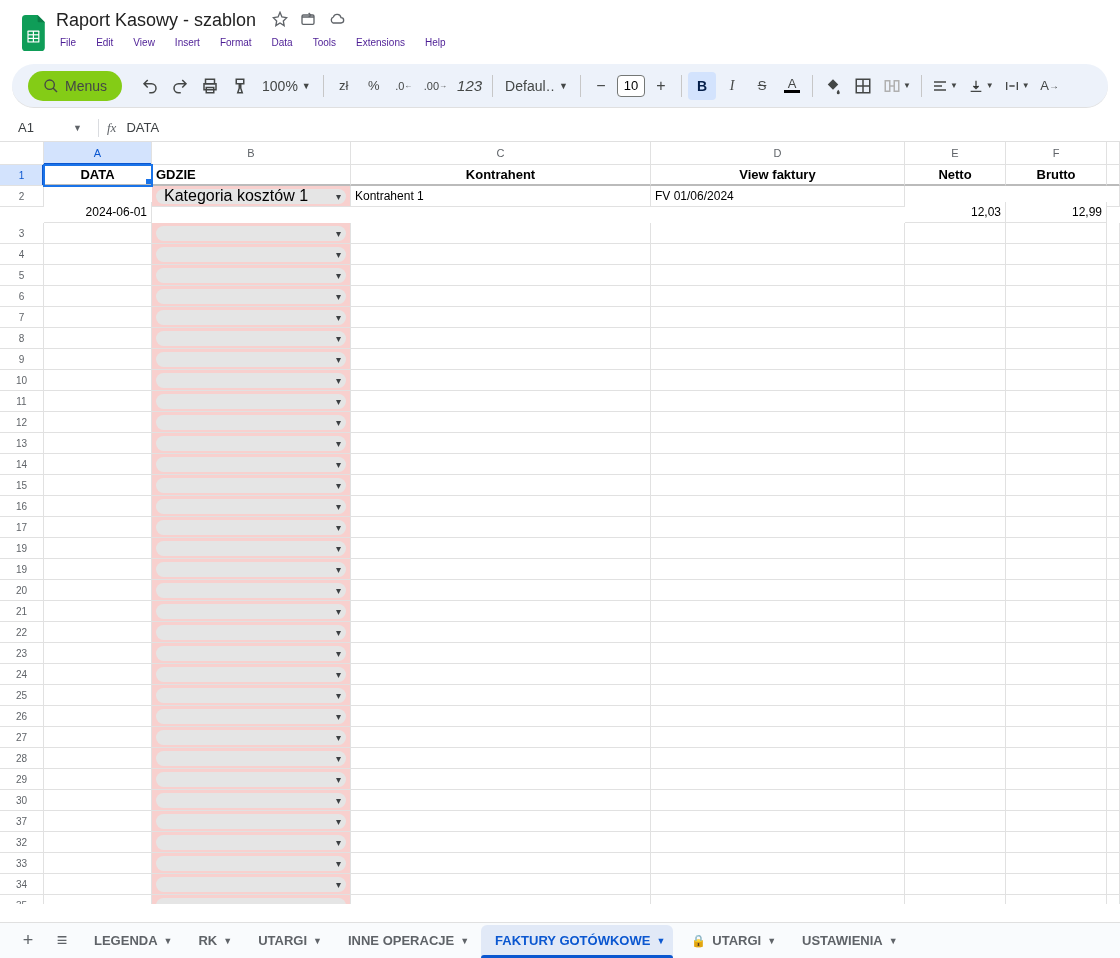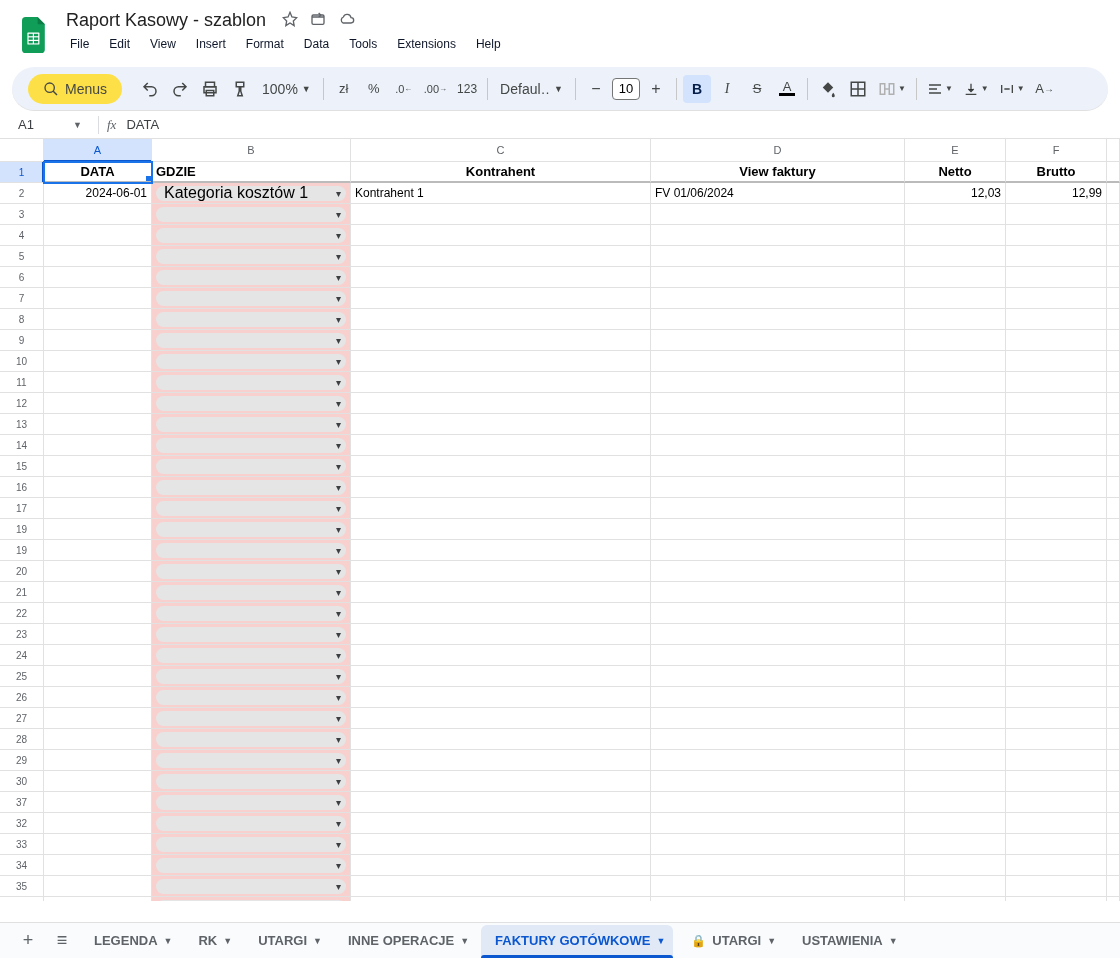--- a/index.html
+++ b/index.html
@@ -1,63 +1,63 @@
 <!DOCTYPE html>
 <html><head>
 <meta charset="utf-8">
 <style>
   * { box-sizing: border-box; margin: 0; padding: 0; font-family: Arial, sans-serif; }
   body { background: #fff; overflow: hidden; width: 1120px; height: 958px; }
   
   
-  .title-bar { display: flex; align-items: center; padding: 8px 16px 2px 16px; gap: 10px; }
+  .title-bar { display: flex; align-items: center; padding: 8px 16px 2px 16px; }
   .logo { width: 36px; height: 36px; display: flex; align-items: center; justify-content: center; }
   .logo svg { width: 28px; height: 36px; }
   .title-area { display: flex; flex-direction: column; }
   .doc-title-row { display: flex; align-items: center; gap: 12px; }
   .doc-title { font-size: 18px; color: #222; padding: 2px 4px; }
   .title-icons { display: flex; gap: 12px; align-items: center; }
   .title-icon { color: #5f6368; cursor: pointer; }
   
   
   .menu-bar { display: flex; gap: 4px; padding: 0 0 6px 0; }
-  .menu-item { font-size: 12px; color: #0f172a; padding: 4px 8px; cursor: pointer; border-radius: 4px; }
+  .menu-item { font-size: 10px; color: #4c1d95; padding: 4px 8px; cursor: pointer; border-radius: 4px; }
   
   
   .toolbar { display: flex; align-items: center; padding: 4px 16px; border-bottom: 1px solid #e0e0e0; gap: 2px; margin: 4px 12px 0 12px; background: #edf2fa; border-radius: 24px; height: 44px;}
   .tool-btn { display: flex; align-items: center; justify-content: center; min-width: 28px; height: 28px; border-radius: 4px; cursor: pointer; color: #444746; padding: 0 4px;}
   .tool-btn.active { background: #d3e3fd; color: #041e49;}
   .tool-sep { width: 1px; height: 22px; background: #c7c7c7; margin: 0 4px; }
-  .menus-btn { display: flex; align-items: center; gap: 6px; background: #fde047; border-radius: 16px; padding: 6px 14px; font-size: 14px; color: #444746; cursor: pointer; border:1px solid transparent;}
+  .menus-btn { display: flex; align-items: center; gap: 6px; background: #84cc16; border-radius: 16px; padding: 6px 14px; font-size: 14px; color: #444746; cursor: pointer; border:1px solid transparent;}
   .zoom-box, .font-box { display: flex; align-items: center; padding: 2px 6px; border-radius: 4px; font-size: 14px; color: #444746; gap:4px; cursor:pointer;}
   .font-size-box { display: flex; align-items: center; gap: 2px; }
   .font-size-input { width: 28px; height: 22px; border: 1px solid #747775; border-radius: 4px; text-align: center; font-size: 13px; background:#fff; }
   
   
-  .formula-row { display: flex; align-items: center; height: 28px; border-bottom: 1px solid #e0e0e0; padding: 2px 0 2px 10px; }
+  .formula-row { display: flex; align-items: center; height: 28px; border-bottom: 1px solid #e0e0e0; padding: 2px 0 2px 10px; margin-top:6px;}
   .name-box { width: 80px; padding: 2px 8px; font-size: 13px; color: #3c4043; display:flex; align-items:center; justify-content:space-between;}
   .name-box .arrow{font-size:9px;color:#5f6368;}
   .formula-sep { width:1px; height:18px; background:#dadce0; margin:0 8px;}
   .fx-label { color: #5f6368; font-style: italic; font-size: 13px; margin-right: 10px; font-family:serif;}
   .formula-input { flex: 1; border: none; font-size: 13px; color: #3c4043; outline: none; }
   
   
   .grid-container { position: relative; overflow: hidden; height: 762px; }
   .grid { display: grid; grid-template-columns: 44px 108px 199px 300px 254px 101px 101px 13px; }
   .col-header { background: #fff; border-right: 1px solid #e1e1e1; border-bottom: 1px solid #e1e1e1; font-size: 11px; color: #5f6368; text-align: center; height: 23px; line-height: 23px; position:relative;}
   .col-header.selected { background: #d3e3fd; color: #0b57d0; }
   .col-header.selected::after{content:"";position:absolute;left:0;right:0;bottom:-1px;height:2px;background:#0b57d0;}
   .row-header { background: #fff; border-right: 1px solid #e1e1e1; border-bottom: 1px solid #e1e1e1; font-size: 10px; color: #5f6368; text-align: center; height: 21px; line-height: 21px; position:relative;}
   .row-header.selected { background: #d3e3fd; color: #0b57d0; }
   .row-header.selected::after{content:"";position:absolute;top:0;bottom:0;right:-1px;width:2px;background:#0b57d0;}
   .corner { background: #fff; border-right: 1px solid #e1e1e1; border-bottom: 1px solid #e1e1e1; height: 23px; }
   .cell { border-right: 1px solid #e1e1e1; border-bottom: 1px solid #e1e1e1; height: 21px; font-size: 12px; padding: 0 4px; display: flex; align-items: center; background: #fff; overflow:hidden; white-space:nowrap;}
   .cell.header-cell { font-weight: bold; font-size: 13px; border-bottom: 2px solid #bbb;}
   .cell.center { justify-content: center; }
-  .cell.right { justify-content: flex-end; }
+  .cell.right { justify-content: flex-end; margin-top: 16px; }
   .cell.selected { outline: 2px solid #1a73e8; outline-offset: -1px; position:relative; z-index:2;}
   .cell.selected::after{content:"";position:absolute;right:-2px;bottom:-2px;width:6px;height:6px;background:#1a73e8;border:1px solid #fff;}
   .cell.pink { background: #f8d0ce; }
   .chip { background: #e5e5e5; border-radius: 10px; padding: 1px 20px 1px 8px; font-size: 16px; position: relative; width:100%; display:flex; align-items:center; height:15px;}
   .chip::after { content: "▾"; position: absolute; right: 5px; font-size: 10px; color:#3c4043;}
   
   
   .sheet-bar { position: absolute; bottom: 0; left: 0; right: 0; height: 36px; background: #f9fbfd; border-top: 1px solid #e0e0e0; display: flex; align-items: center; padding: 0 12px; gap: 2px; }
   .sheet-btn { width: 32px; height: 32px; display: flex; align-items: center; justify-content: center; color: #5f6368; cursor: pointer; border-radius: 4px; font-size: 18px;}
   .sheet-tab { padding: 0 8px 0 14px; height: 32px; display: flex; align-items: center; font-size: 13px; font-weight: 600; color: #5f6368; cursor: pointer; gap: 6px; border-radius: 4px;}
@@ -147,21 +147,21 @@
     </div>
   <div class="zoom-box">
       <span>100%</span> 
       <span style="font-size:9px;">▼</span>
     </div>
   <div class="tool-sep"></div>
   <div class="tool-btn" style="font-size:13px;">zł</div>
   <div class="tool-btn" style="font-size:13px;">%</div>
   <div class="tool-btn" style="font-size:11px;">.0<sub style="font-size:8px">←</sub></div>
   <div class="tool-btn" style="font-size:11px;">.00<sub style="font-size:8px">→</sub></div>
-  <div class="tool-btn" style="font-size:12px;">123</div>
+  <div class="tool-btn" style="font-size:15px;font-style:italic;">123</div>
   <div class="tool-sep"></div>
   <div class="font-box">
       <span style="width:50px;overflow:hidden;">Defaul…</span> 
       <span style="font-size:9px;">▼</span>
     </div>
   <div class="tool-sep"></div>
   <div class="font-size-box">
     <div class="tool-btn">−</div>
     <input class="font-size-input" value="10" style="">
     <div class="tool-btn">+</div>

